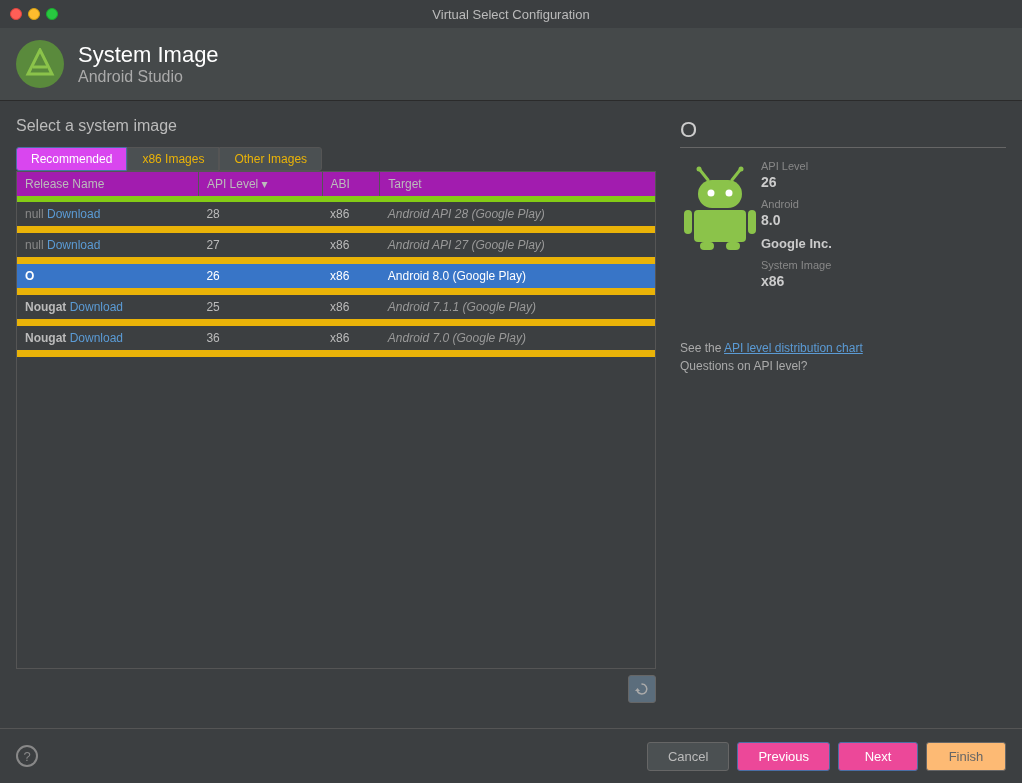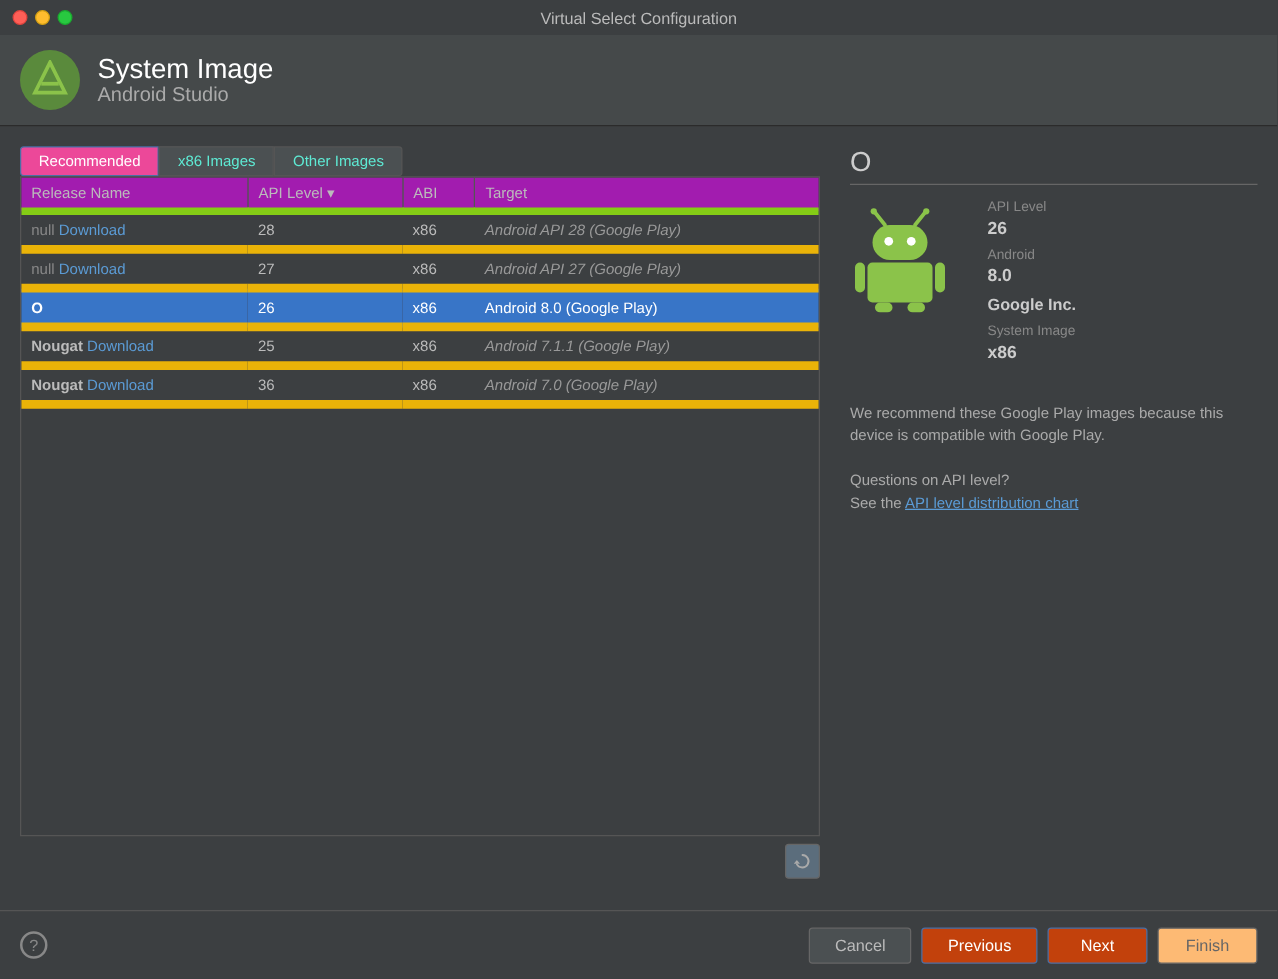--- a/index.html
+++ b/index.html
@@ -99,28 +99,28 @@
     
     .tabs {
       display: flex;
       gap: 0;
       margin-bottom: 0;
     }
     .tab {
       padding: 4px 14px;
       border: 1px solid #555;
       background: #4b5052;
-      color: #5eead4;
+      color: #eab308;
       cursor: pointer;
       font-size: 12px;
     }
     .tab:first-child { border-radius: 3px 0 0 3px; }
     .tab:last-child { border-radius: 0 3px 3px 0; }
     .tab.active {
-      background: #ec4899;
+      background: #d946ef;
       border-color: #4a6fa5;
       color: #ffffff;
     }
 
     
     .table-container {
       flex: 1;
       border: 1px solid #555;
       overflow: hidden;
     }
@@ -192,21 +192,21 @@
       margin-bottom: 4px;
     }
     .divider-line {
       border: none;
       border-top: 1px solid #666;
       margin-bottom: 12px;
     }
 
     .info-section {
       display: flex;
-      gap: 30px;
+      gap: 1px;
       margin-bottom: 16px;
     }
     .android-robot {
       width: 80px;
       height: 90px;
       flex-shrink: 0;
     }
     .info-details {}
     .info-label {
       font-size: 11px;
@@ -273,21 +273,21 @@
       border-radius: 3px;
       border: 1px solid #666;
       background: #4b5052;
       color: #bbbbbb;
       font-size: 13px;
       cursor: pointer;
       min-width: 80px;
       text-align: center;
     }
     .btn.btn-primary {
-      background: #c2410c;
+      background: #ec4899;
       border-color: #4a6fa5;
       color: #fff;
     }
     .btn.btn-disabled {
       background: #fdba74;
       color: #666;
       cursor: default;
     }
   </style>
 </head>
@@ -312,20 +312,21 @@
   </div>
   <div class="header-text">
     <h1>System Image</h1>
     <p>Android Studio</p>
   </div>
 </div>
 
 <div class="main-content">
 
   <div class="left-panel">
+    <div class="page-title">Select a system image</div>
 
     <div class="tabs">
       <div class="tab active">Recommended</div>
       <div class="tab">x86 Images</div>
       <div class="tab">Other Images</div>
     </div>
 
     <div class="table-container">
       <table>
         <thead>
@@ -431,26 +432,25 @@
         <div class="info-value">26</div>
         <div class="info-label">Android</div>
         <div class="info-value">8.0</div>
         <div class="info-value-sm">Google Inc.</div>
         <div class="info-label">System Image</div>
         <div class="info-value">x86</div>
       </div>
     </div>
 
     <div class="description-text">
-      <p>We recommend these Google Play images because this device is compatible with Google Play.</p>
       <br>
-      <p>Questions on API level?</p>
       <p>
         <span>See the </span><span class="link-text">API level distribution chart</span>
       </p>
+      <p>Questions on API level?</p>
     </div>
   </div>
 
 </div>
 
 <div class="bottom-bar">
   <div class="help-icon">?</div>
   <button class="btn">Cancel</button>
   <button class="btn btn-primary">Previous</button>
   <button class="btn btn-primary">Next</button>

